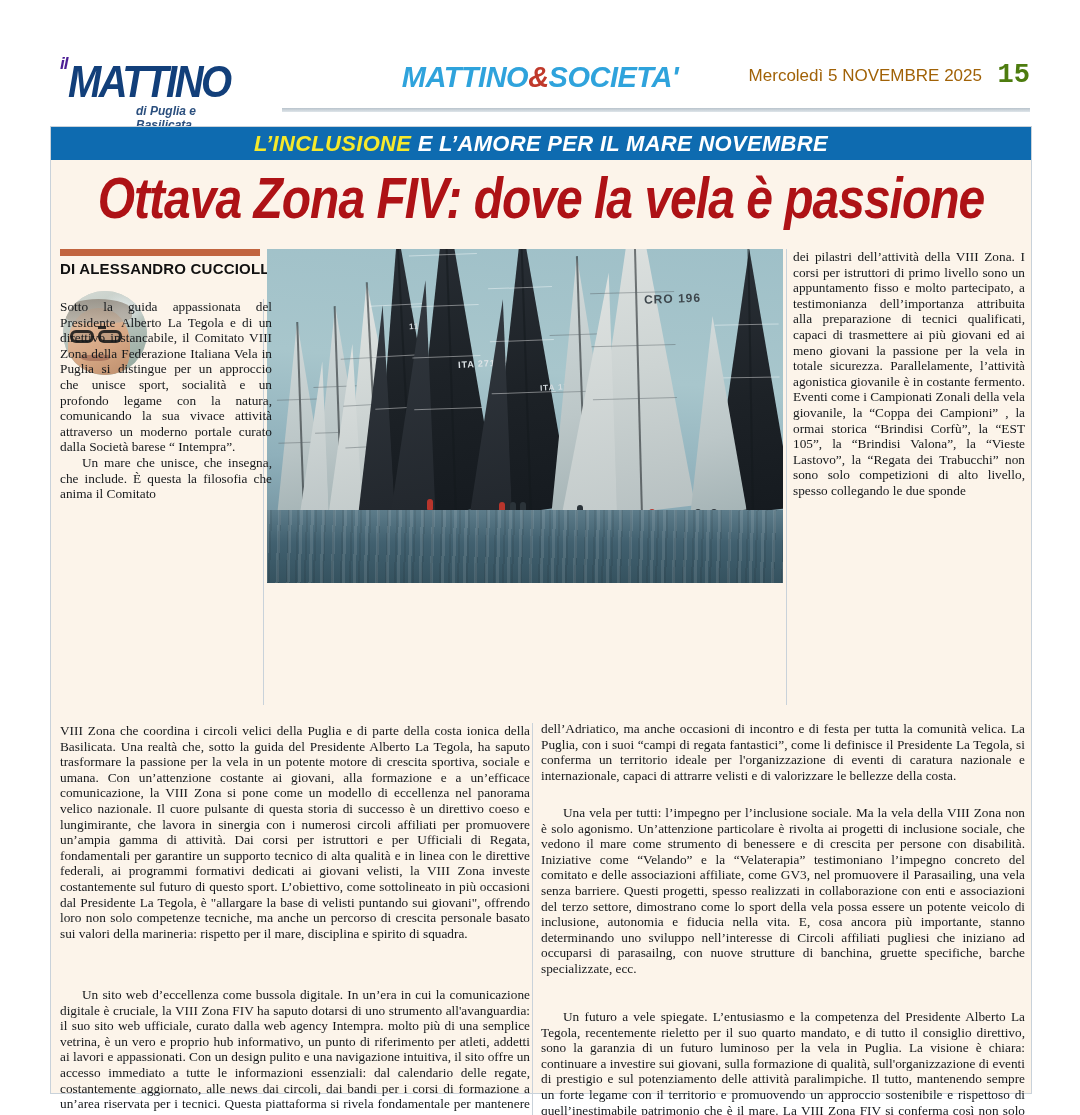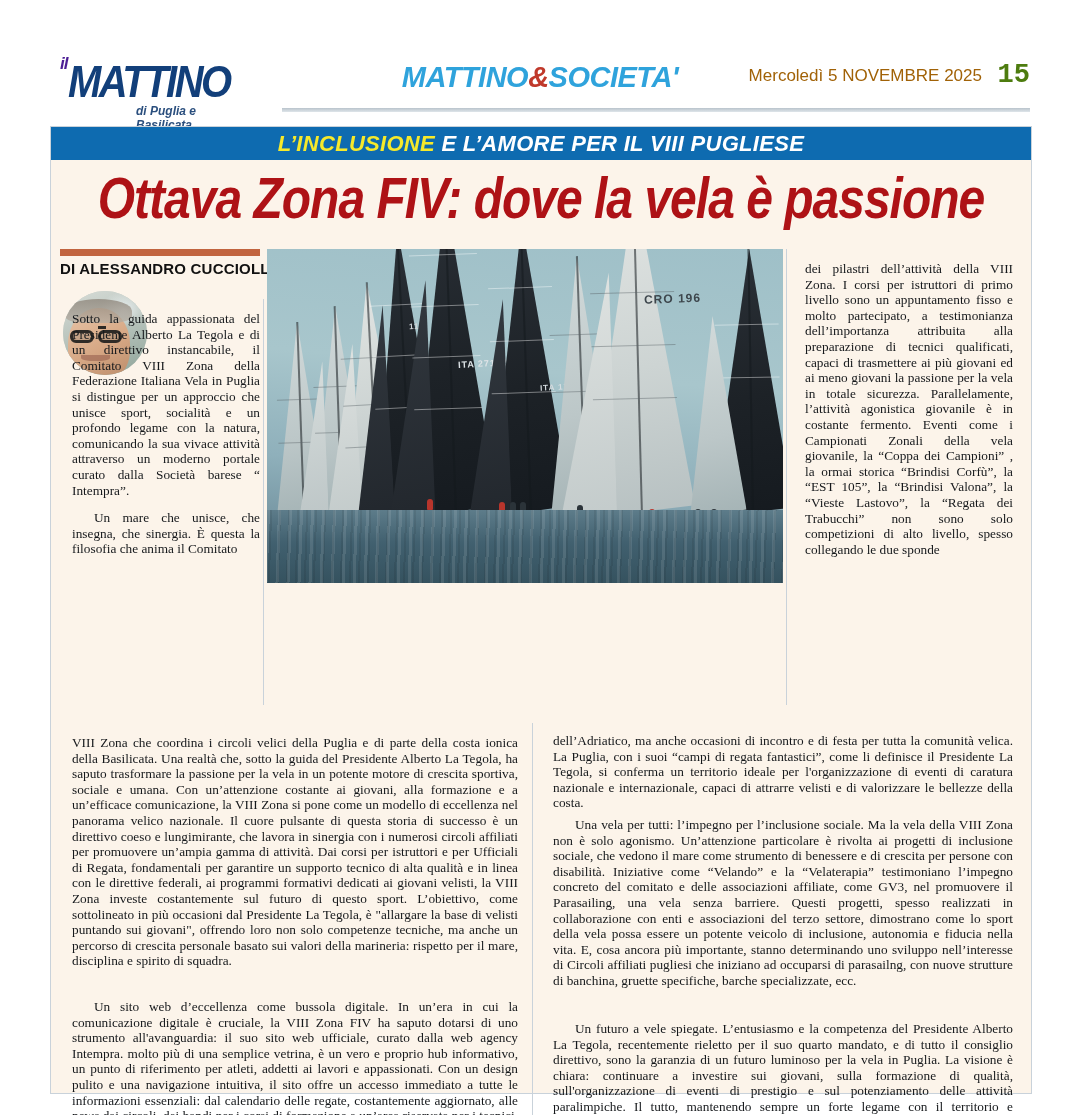--- a/index.html
+++ b/index.html
@@ -295,21 +295,21 @@
   .col {
     position: absolute;
     font-family: "Liberation Serif", serif;
     font-size: 13.3px;
     line-height: 15.6px;
     color: #15181b;
     text-align: justify;
     text-justify: inter-word;
     hyphens: manual;
   }
-  .col p { margin: 12px; }
+  .col p { margin: 0; }
   .col p + p { text-indent: 22px; }
   .col p.nind { text-indent: 0; }
   .col b { font-weight: normal; }
 
   .col-left-top  { left: 9px;   top: 172px; width: 212px; }
   .col-left-mid  { left: 9px;   top: 596px; width: 470px; }
   .col-left-bot  { left: 9px;   top: 860px; width: 470px; }
   .col-right-top { left: 742px; top: 122px; width: 232px; }
   .col-right-mid { left: 490px; top: 594px; width: 484px; }
   .col-right-b1  { left: 490px; top: 678px; width: 484px; }
@@ -340,21 +340,21 @@
     </div>
 
     <div class="dateline">Mercoledì 5 NOVEMBRE 2025</div>
     <div class="pagenum">15</div>
     <div class="masthead-rule"></div>
   </div>
 
   <div class="article">
 
     <div class="kicker">
-      <span class="hl">L’INCLUSIONE</span><span> E L’AMORE PER IL VIII PUGLIESE</span>
+      <span class="hl">L’INCLUSIONE</span><span> E L’AMORE PER IL MARE NOVEMBRE</span>
     </div>
 
     <h1 class="headline" style="margin:0;">Ottava Zona FIV: dove la vela è passione</h1>
 
     <div class="byline-rule"></div>
     <div class="byline">DI ALESSANDRO CUCCIOLLA</div>
 
     <div class="vrule" style="left:481px; top:596px; height:470px;"></div>
     <div class="vrule" style="left:735px; top:122px; height:456px;"></div>
     <div class="vrule" style="left:212px; top:172px; height:406px;"></div>
@@ -471,21 +471,21 @@
       <div class="mouth"></div>
       <div class="glasses">
         <div class="lens l"></div>
         <div class="lens r"></div>
       </div>
       <div class="bridge"></div>
     </div>
 
     <div class="col col-left-top">
       <p>Sotto la guida appassionata del Presidente Alberto La Tegola e di un direttivo instancabile, il Comitato VIII Zona della Federazione Italiana Vela in Puglia si distingue per un approccio che unisce sport, socialità e un profondo legame con la natura, comunicando la sua vivace attività attraverso un moderno portale curato dalla Società barese “ Intempra”.</p>
-      <p style="text-indent:22px;">Un mare che unisce, che insegna, che sinergia. È questa la filosofia che anima il Comitato</p>
+      <p style="text-indent:22px;">Un mare che unisce, che insegna, che include. È questa la filosofia che anima il Comitato</p>
     </div>
 
     <div class="col col-left-mid">
       <p class="nind">VIII Zona che coordina i circoli velici della Puglia e di parte della costa ionica della Basilicata. Una realtà che, sotto la guida del Presidente Alberto La Tegola, ha saputo trasformare la passione per la vela in un potente motore di crescita sportiva, sociale e umana. Con un’attenzione costante ai giovani, alla formazione e a un’efficace comunicazione, la VIII Zona si pone come un modello di eccellenza nel panorama velico nazionale. Il cuore pulsante di questa storia di successo è un direttivo coeso e lungimirante, che lavora in sinergia con i numerosi circoli affiliati per promuovere un’ampia gamma di attività. Dai corsi per istruttori e per Ufficiali di Regata, fondamentali per garantire un supporto tecnico di alta qualità e in linea con le direttive federali, ai programmi formativi dedicati ai giovani velisti, la VIII Zona investe costantemente sul futuro di questo sport. L’obiettivo, come sottolineato in più occasioni dal Presidente La Tegola, è "allargare la base di velisti puntando sui giovani", offrendo loro non solo competenze tecniche, ma anche un percorso di crescita personale basato sui valori della marineria: rispetto per il mare, disciplina e spirito di squadra.</p>
     </div>
 
     <div class="col col-left-bot">
       <p style="text-indent:22px;"><b>Un sito web d’eccellenza come bussola digitale</b><span>. In un’era in cui la comunicazione digitale è cruciale, la VIII Zona FIV ha saputo dotarsi di uno strumento all'avanguardia: il suo sito web ufficiale, curato dalla web agency Intempra. molto più di una semplice vetrina, è un vero e proprio hub informativo, un punto di riferimento per atleti, addetti ai lavori e appassionati. Con un design pulito e una navigazione intuitiva, il sito offre un accesso immediato a tutte le informazioni essenziali: dal calendario delle regate, costantemente aggiornato, alle news dai circoli, dai bandi per i corsi di formazione a un’area riservata per i tecnici. Questa piattaforma si rivela fondamentale per mantenere coesa e informata la comunità velica pugliese, dimostrando una particolare attenzione alla chiarezza e alla completezza delle informazioni.</span></p>
 
     </div>

